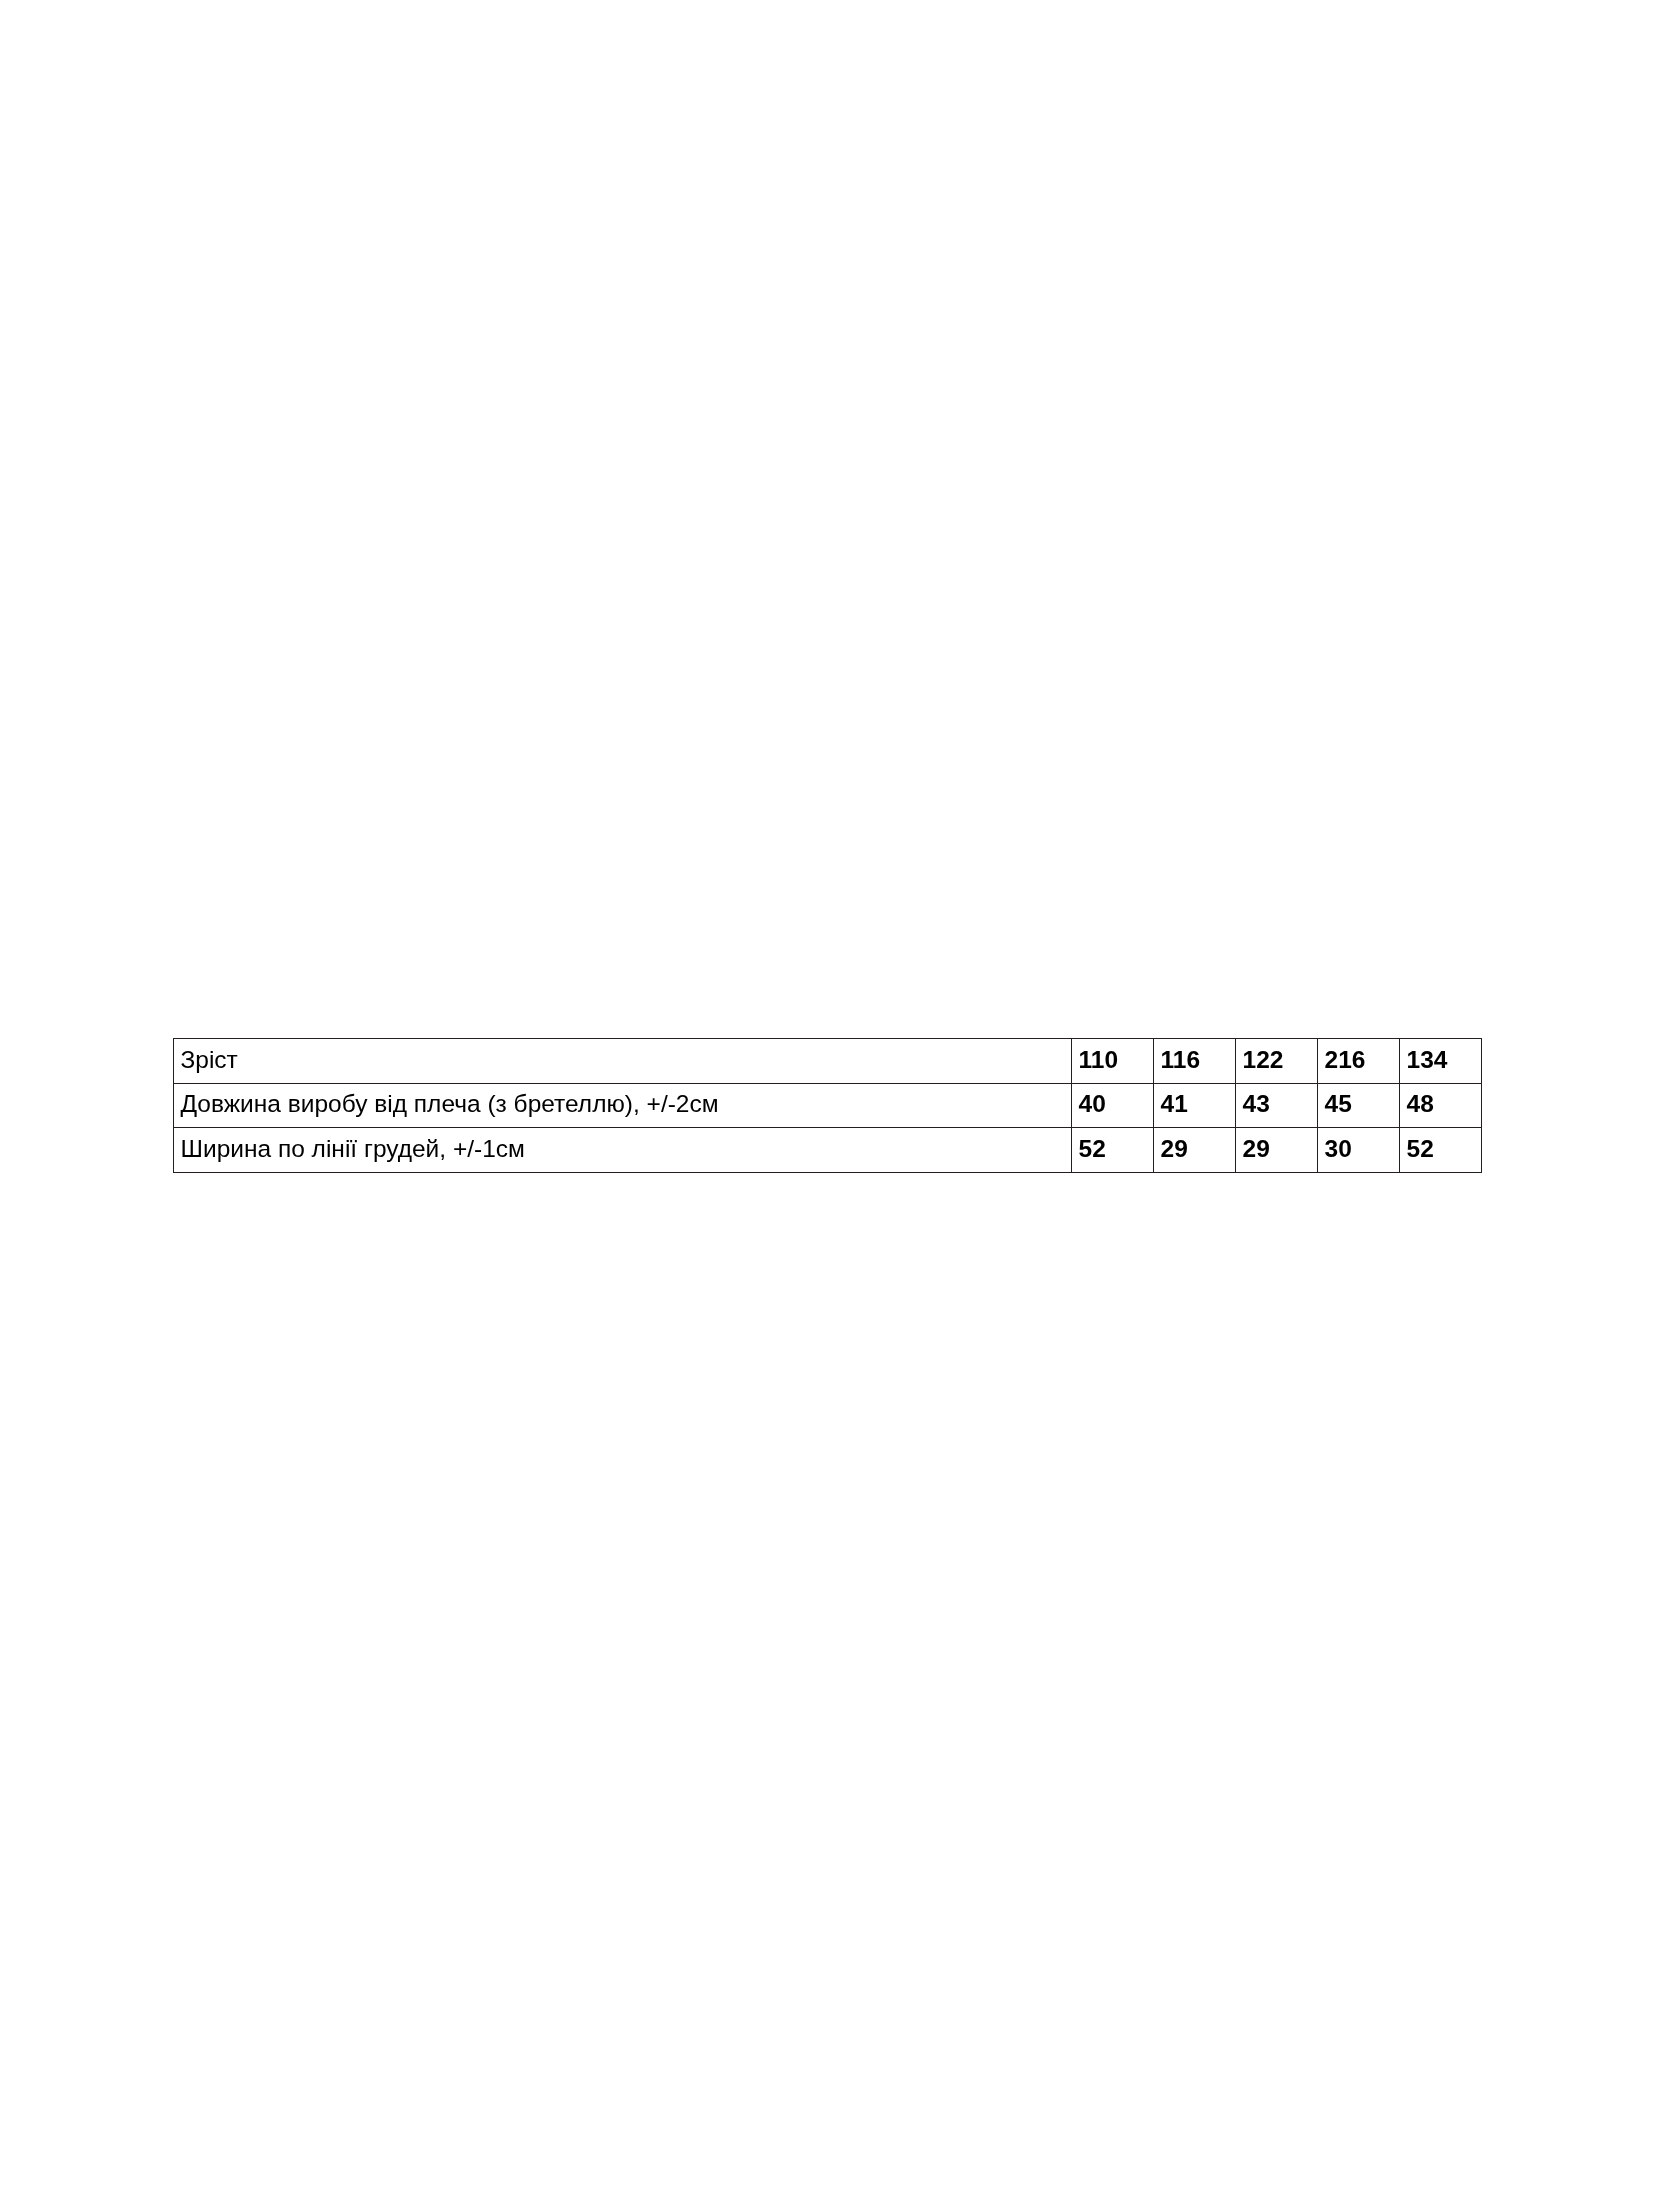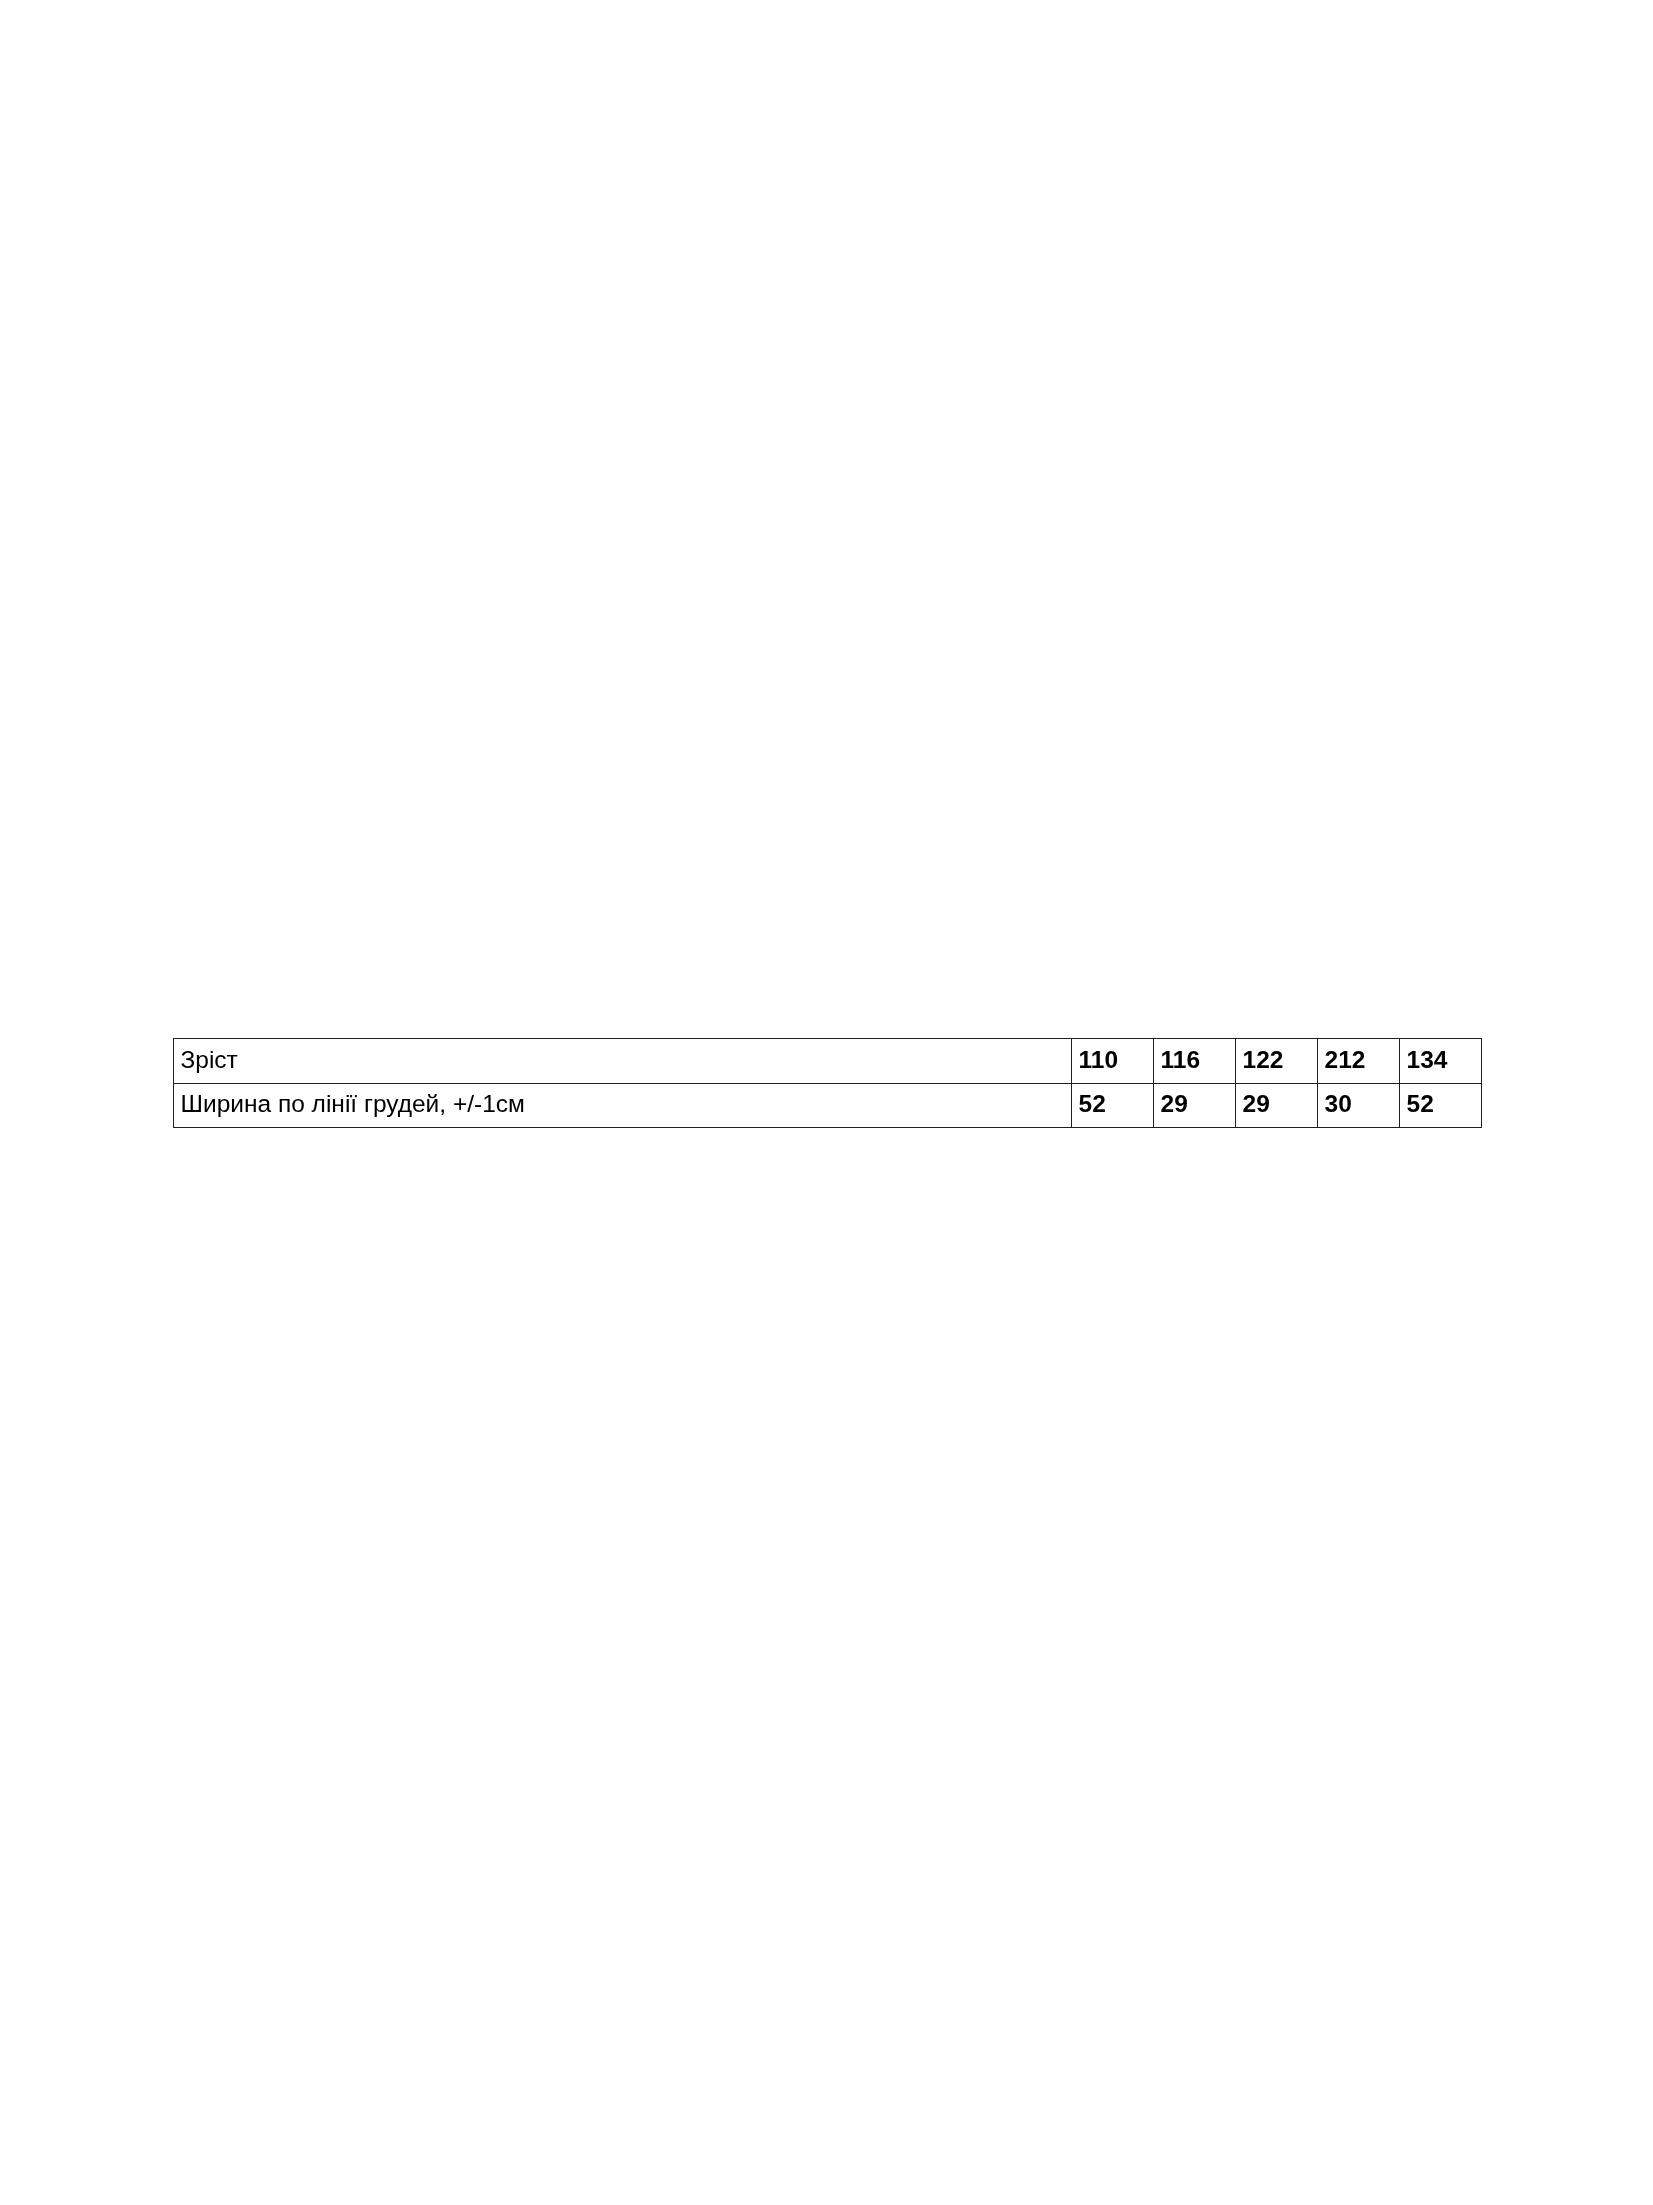--- a/index.html
+++ b/index.html
@@ -65,22 +65,30 @@
 <div class="page">
 
   <div class="size-table-wrap">
     <table class="size-table">
       <tbody>
         <tr>
           <td class="label-cell">Зріст</td>
           <td class="value-cell">110</td>
           <td class="value-cell">116</td>
           <td class="value-cell">122</td>
-          <td class="value-cell">212</td>
+          <td class="value-cell">216</td>
           <td class="value-cell">134</td>
+        </tr>
+        <tr>
+          <td class="label-cell">Довжина виробу від плеча (з бретеллю), +/-2см</td>
+          <td class="value-cell">40</td>
+          <td class="value-cell">41</td>
+          <td class="value-cell">43</td>
+          <td class="value-cell">45</td>
+          <td class="value-cell">48</td>
         </tr>
         <tr>
           <td class="label-cell">Ширина по лінії грудей, +/-1см</td>
           <td class="value-cell">52</td>
           <td class="value-cell">29</td>
           <td class="value-cell">29</td>
           <td class="value-cell">30</td>
           <td class="value-cell">52</td>
         </tr>
       </tbody>

